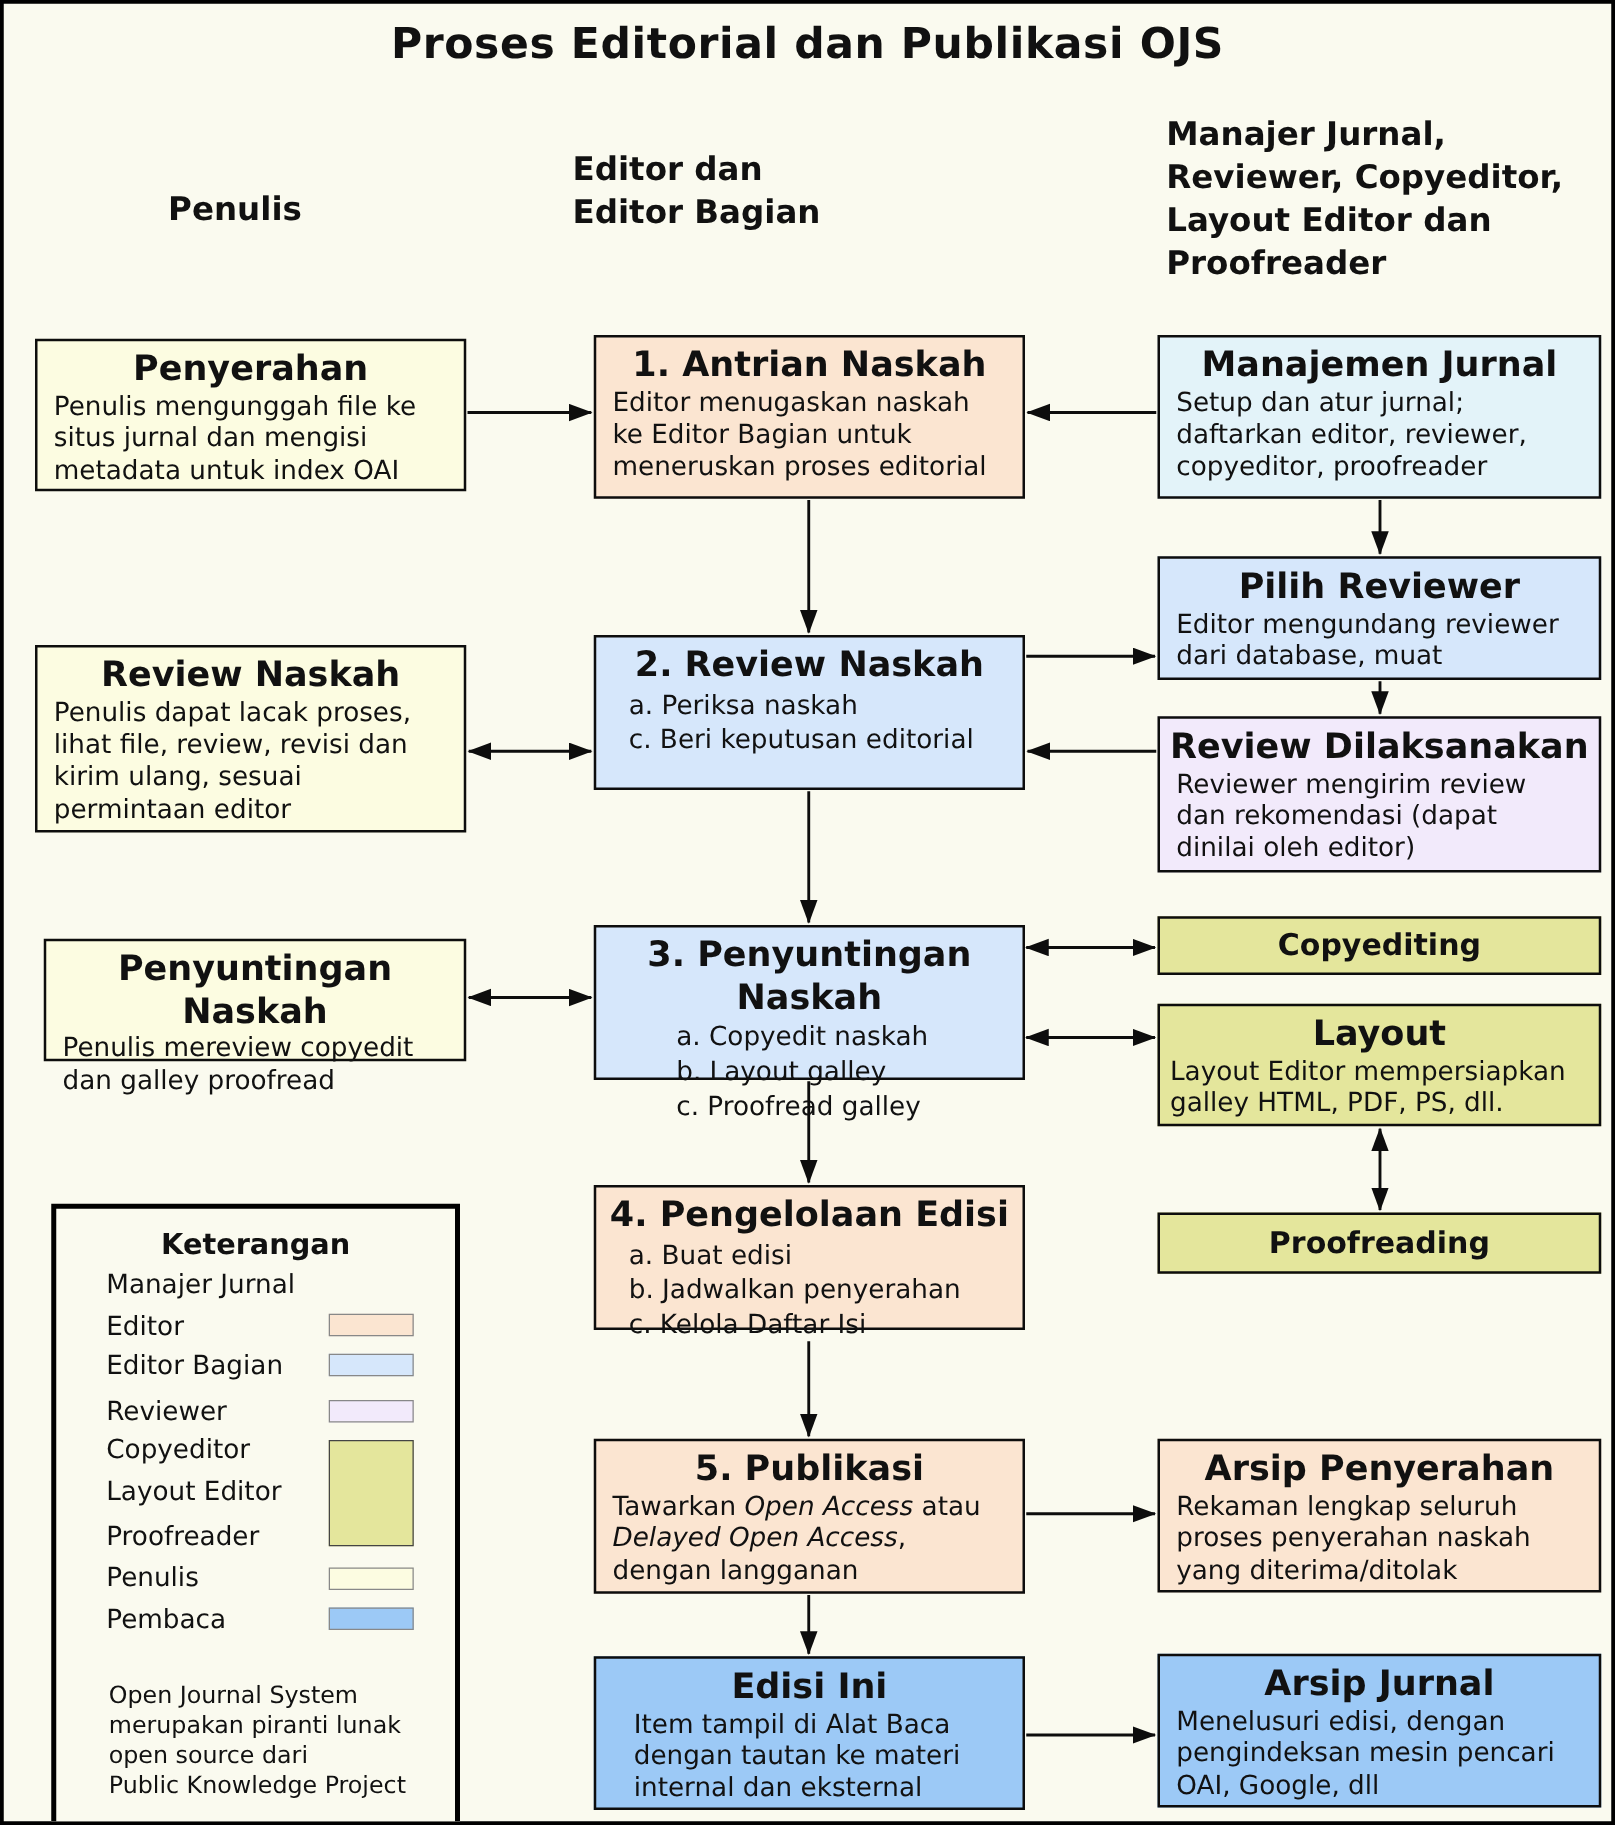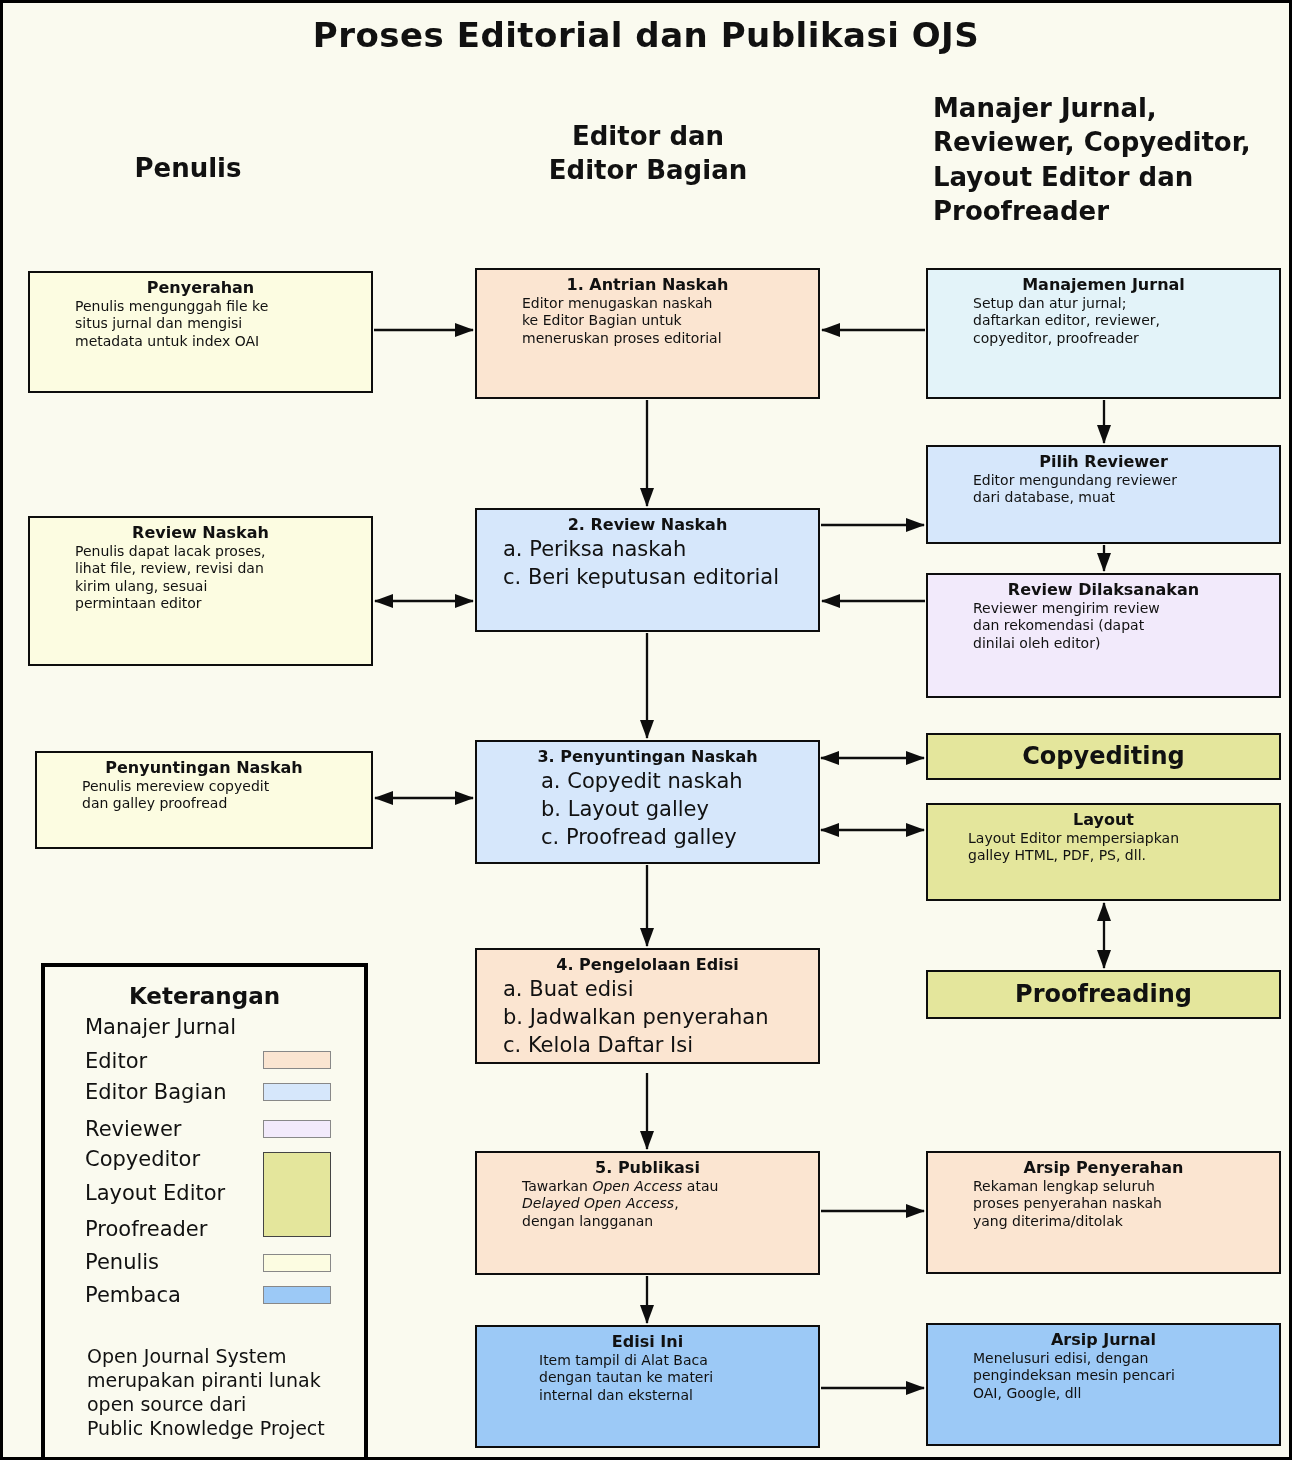--- a/index.html
+++ b/index.html
@@ -8,25 +8,25 @@
     position:absolute;left:0;top:0;width:1292px;height:1460px;
     box-sizing:border-box;border:3px solid #000;
     font-family:"DejaVu Sans",sans-serif;color:#111;overflow:hidden;
   }
   .diagram-title{
     position:absolute;left:0;top:12px;width:100%;
     text-align:center;font-size:34px;font-weight:bold;letter-spacing:.5px;
   }
   .col-header{position:absolute;font-size:26px;font-weight:bold;line-height:1.32;white-space:pre-line;}
   #hdr-penulis{left:60px;top:148px;width:250px;text-align:center;}
-  #hdr-editor{left:455px;top:116px;width:380px;text-align:center;}
+  #hdr-editor{left:455px;top:116px;width:380px;}
   #hdr-manajer{left:930px;top:88px;width:360px;text-align:left;}
   .box{position:absolute;box-sizing:border-box;border:2.5px solid #0d0d0d;z-index:2;}
-  .box-title{font-weight:bold;text-align:center;font-size:16px;padding-top:5px;line-height:1.2;}
-  .box-body{font-size:14px;line-height:1.23;white-space:pre-line;padding:1px 8px 4px 13px;margin-left:32px;}
+  .box-title{font-weight:bold;text-align:center;font-size:28px;padding-top:5px;line-height:1.2;}
+  .box-body{font-size:21px;line-height:1.23;white-space:pre-line;padding:1px 8px 4px 13px;}
   .box-items{font-size:21px;line-height:1.32;padding-top:2px;}
   .box-items div{padding-left:26px;}
   .indent-items div{padding-left:64px;}
   .label-only{display:flex;align-items:center;justify-content:center;}
   .label-only .box-title{padding-top:0;font-size:24px;}
   #arrows{position:absolute;left:0;top:0;z-index:1;}
   #arrows line{stroke:#0d0d0d;stroke-width:2.3;}
   
   #legend{position:absolute;left:38px;top:960px;width:327px;height:596px;
     box-sizing:border-box;border:4px solid #000;z-index:2;}

